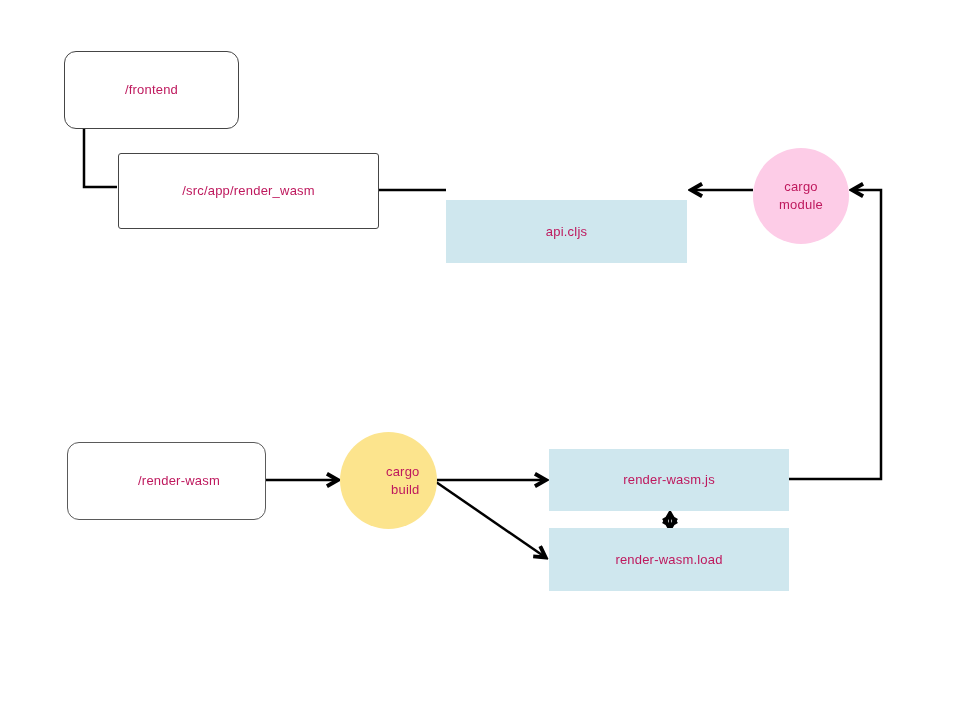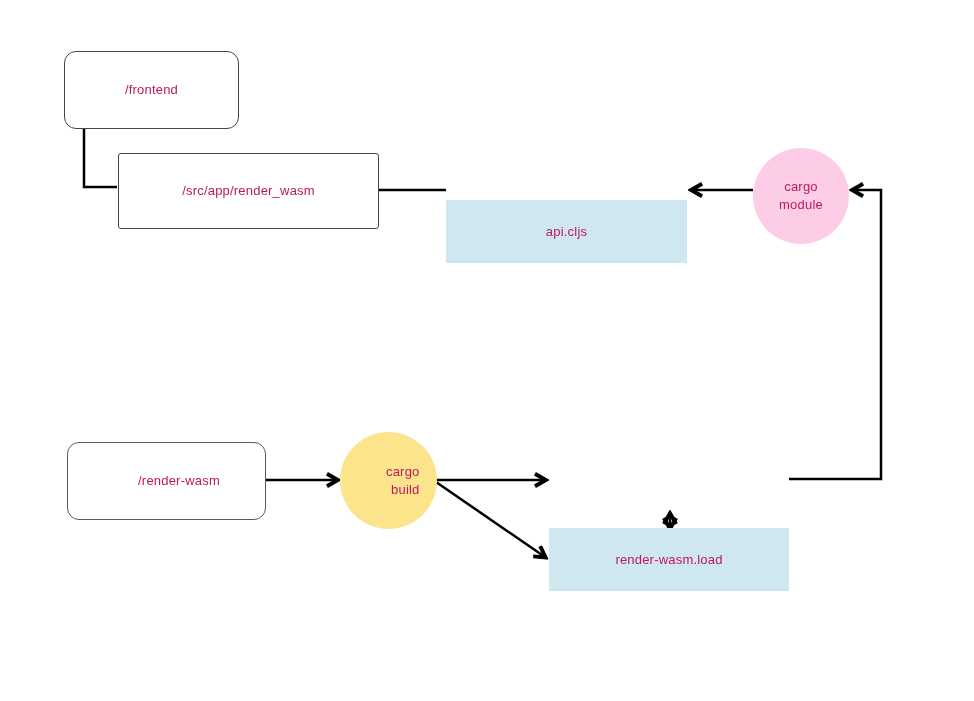--- a/index.html
+++ b/index.html
@@ -51,20 +51,23 @@
   </div>
 
   <div class="node rounded-box" style="left:67px; top:442px; width:172px; height:76px; border-color:#5a5a5a;padding-left:25px;">
     <span class="lbl">/render-wasm</span>
   </div>
 
   <div class="node blue-box" style="left:446px; top:159px; width:241px; height:63px;margin-top:41px;">
     <span class="lbl">api.cljs</span>
   </div>
 
+  <div class="node blue-box" style="left:549px; top:449px; width:240px; height:62px;">
+    <span class="lbl">render-wasm.js</span>
+  </div>
 
   <div class="node blue-box" style="left:549px; top:528px; width:240px; height:63px;">
     <span class="lbl">render-wasm.load</span>
   </div>
 
   <div class="node circle circle-pink" style="left:753px; top:148px; width:96px; height:96px;">
     <span class="lbl">cargo module</span>
   </div>
 
   <div class="node circle circle-yellow" style="left:340px; top:432px; width:97px; height:97px;text-align:right;">

